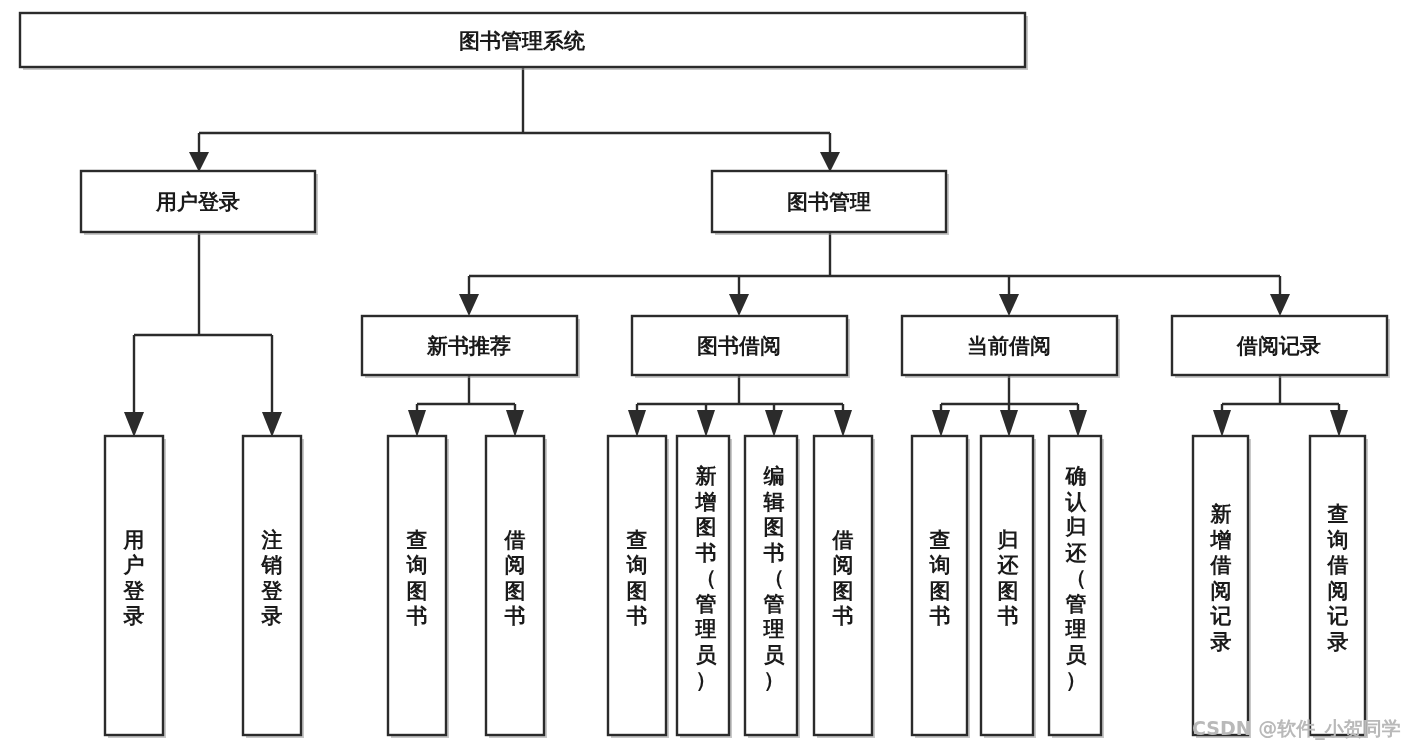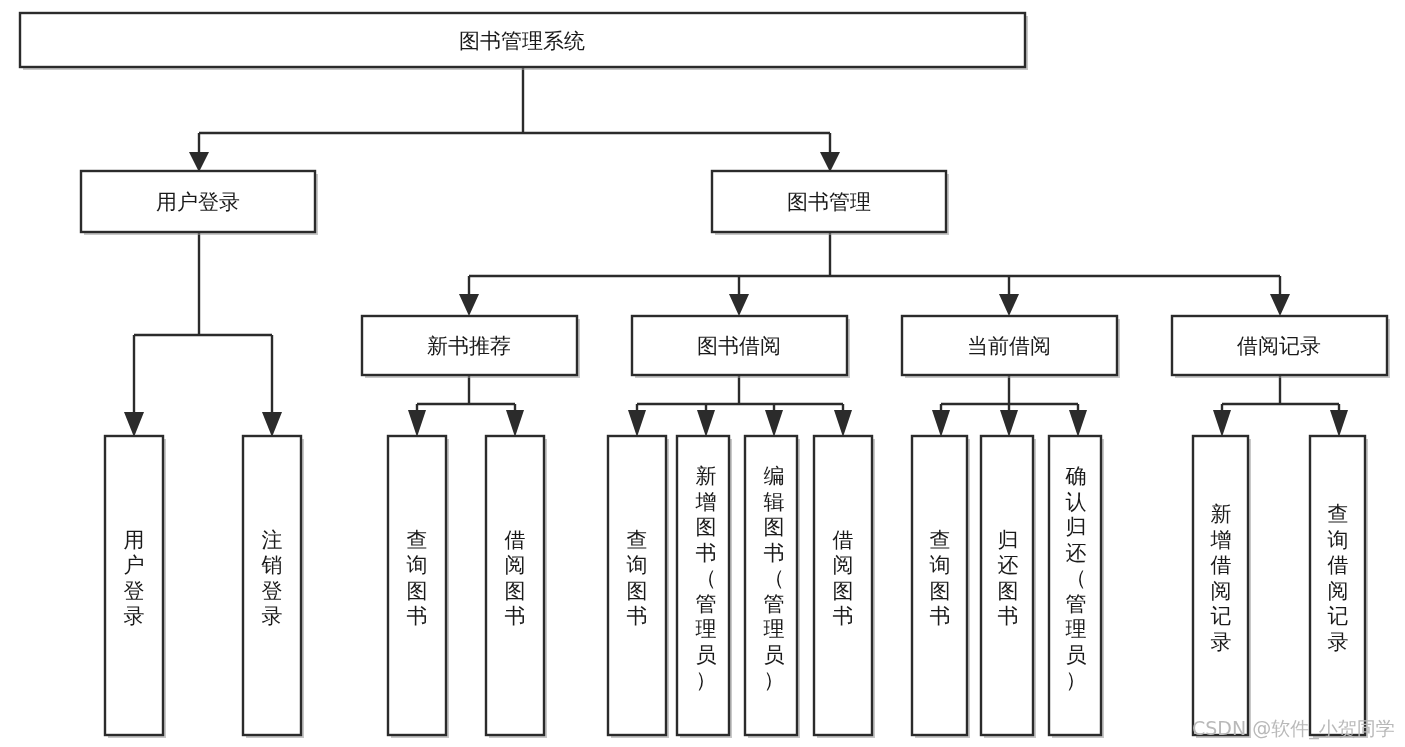--- a/index.html
+++ b/index.html
@@ -13,20 +13,21 @@
     font-family: "DejaVu Sans", "Liberation Sans", sans-serif;
     overflow: hidden;
     position: relative;
   }
   #diagram-root {
     position: absolute;
     left: 0;
     top: 0;
     width: 1170px;
     height: 747px;
+    font-weight: bold;
   }
   svg.flow {
     display: block;
     width: 1405px;
     height: 747px;
   }
   .node-rect {
     fill: #ffffff;
     stroke: #2b2b2b;
     stroke-width: 2.4;

